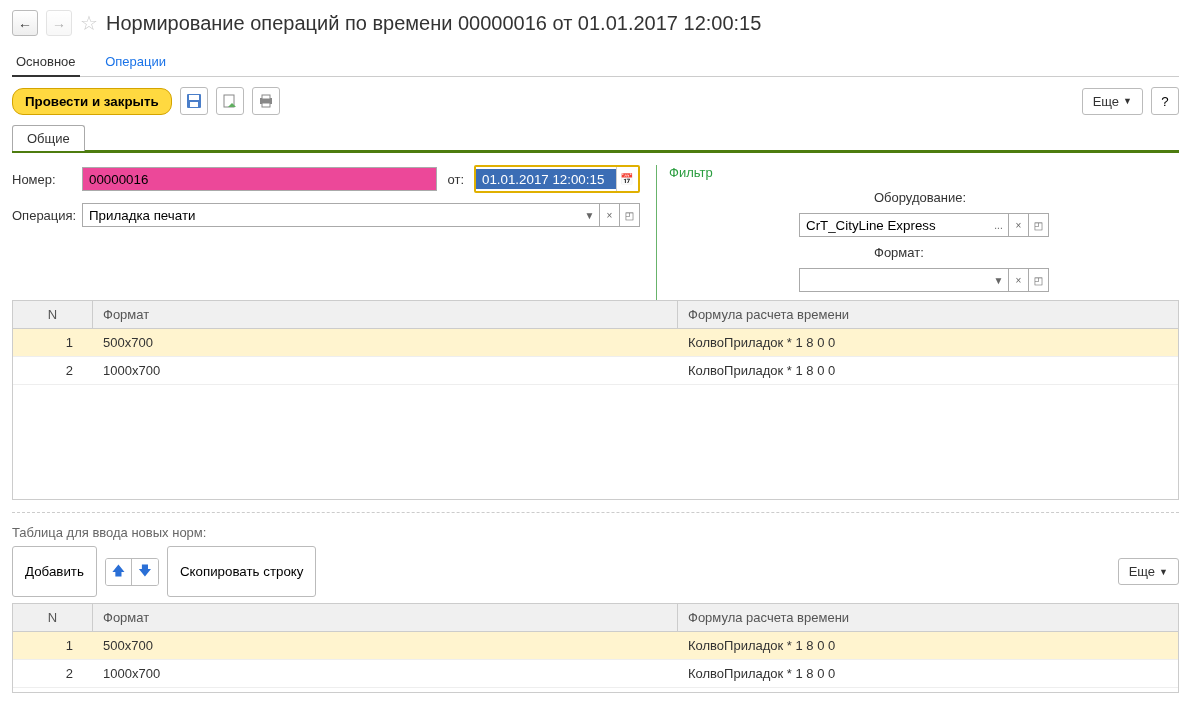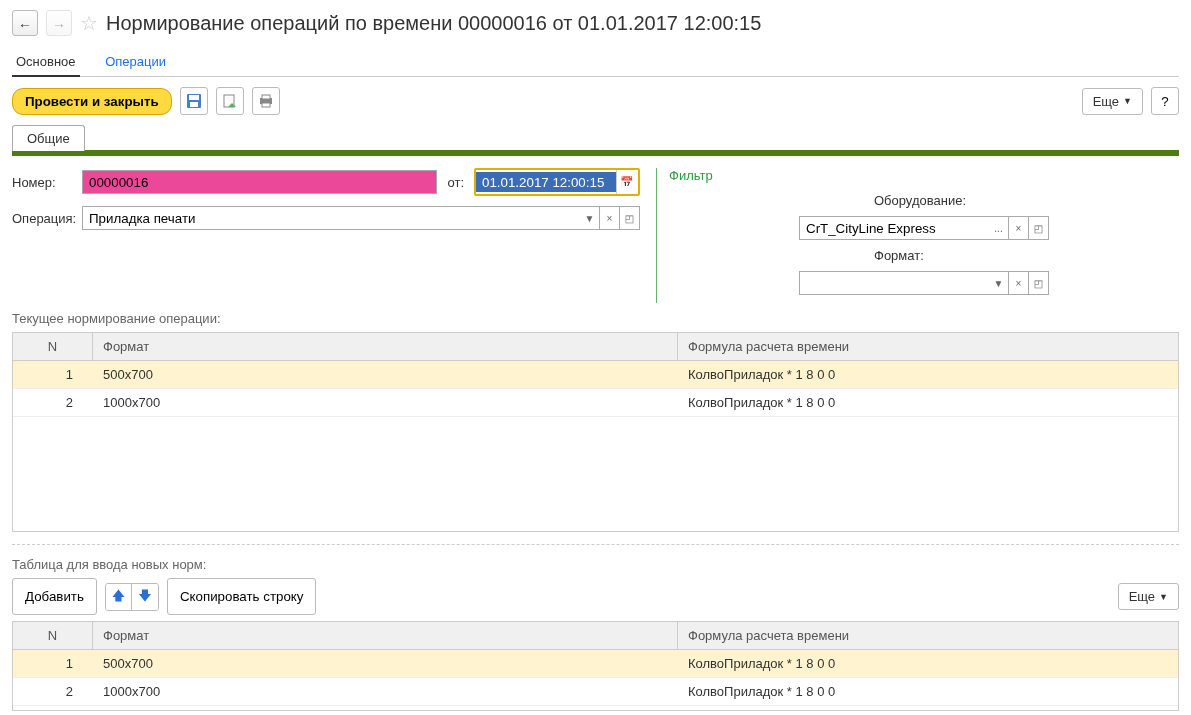--- a/index.html
+++ b/index.html
@@ -18,21 +18,21 @@
 
 .toolbar { display: flex; align-items: center; gap: 8px; margin-bottom: 10px; }
 .btn-yellow { background: #ffd940; border: 1px solid #d4a400; padding: 5px 12px; border-radius: 11px; font-weight: bold; cursor: pointer; }
 .icon-btn { width: 28px; height: 28px; border: 1px solid #bbb; background: #fff; border-radius: 3px; display: flex; align-items: center; justify-content: center; cursor: pointer; }
 .spacer { flex: 1; }
 .btn-more { border: 1px solid #bbb; background: #fff; padding: 5px 10px; border-radius: 3px; cursor: pointer; display: flex; align-items: center; gap: 4px; }
 .btn-help { width: 28px; height: 28px; border: 1px solid #bbb; background: #fff; border-radius: 3px; cursor: pointer; }
 
 .sub-tabs { display: flex; }
 .sub-tab { border: 1px solid #aaa; border-bottom: none; padding: 5px 14px; background: #fff; border-radius: 3px 3px 0 0; margin-bottom: -1px; }
-.tab-body { border-top: 6px solid #4d7c0f; padding-top: 12px; }
+.tab-body { border-top: 3px solid #4d7c0f; padding-top: 12px; }
 
 .form-row { display: flex; align-items: center; gap: 10px; margin-bottom: 10px; }
 .form-label { width: 60px; color: #333; }
 .input { border: 1px solid #aaa; padding: 3px 6px; background: #ec4899; height: 24px; }
 .input-wide { flex: 1; }
 .input-date-wrap { display: flex; align-items: center; border: 2px solid #e0b000; border-radius: 2px; }
 .input-date { border: none; padding: 2px 6px; color: #fff; background: #3b6db5; width: 140px; height: 20px; }
 .input-date::selection { background: #3b6db5; }
 .date-btn { width: 22px; height: 24px; border: none; border-left: 1px solid #ccc; background: #fff; cursor: pointer; font-size: 11px; }
 
@@ -62,21 +62,21 @@
 .grid-body { min-height: 170px; }
 .grid-body.short { min-height: 60px; }
 .grid-row { display: flex; border-bottom: 1px solid #eee; }
 .grid-row > div { padding: 6px 10px; }
 .grid-row.sel { background: #fff4cf; }
 .grid-row .col-n { text-align: right; padding-right: 20px; }
 
 .dots-sep { border: none; border-top: 1px dashed #ccc; margin: 12px 0; }
 
 .table-toolbar { display: flex; align-items: center; gap: 8px; margin-bottom: 6px; }
-.btn-plain { border: 1px solid #bbb; background: #fff; padding: 10px 12px; border-radius: 3px; cursor: pointer; text-align: right; }
+.btn-plain { border: 1px solid #bbb; background: #fff; padding: 17px 12px; border-radius: 3px; cursor: pointer; text-align: right; }
 .arrow-btn { width: 26px; height: 26px; border: 1px solid #bbb; background: #fff; border-radius: 3px; cursor: pointer; display: flex; align-items: center; justify-content: center; }
 .arrow-up { color: #2a6fd6; }
 .arrow-down { color: #2a6fd6; }
 .arrow-group { display: flex; border: 1px solid #bbb; border-radius: 3px; overflow: hidden; }
 .arrow-group .arrow-btn { border: none; border-right: 1px solid #bbb; border-radius: 0; }
 .arrow-group .arrow-btn:last-child { border-right: none; }
 </style>
 </head>
 <body>
 
@@ -165,21 +165,20 @@
         <div class="ref-wrap">
           <input class="ref-input" value="" style="">
           <button class="ref-btn">▼</button>
           <button class="ref-btn">×</button>
           <button class="ref-btn">◰</button>
         </div>
       </div>
     </div>
   </div>
 
-  <div class="section-label">Текущее нормирование операции:</div>
   <div class="grid">
     <div class="grid-head">
       <div class="col-n">N</div>
       <div class="col-fmt">Формат</div>
       <div class="col-form">Формула расчета времени</div>
     </div>
     <div class="grid-body">
       <div class="grid-row sel">
         <div class="col-n">1</div>
         <div class="col-fmt">500х700</div>

